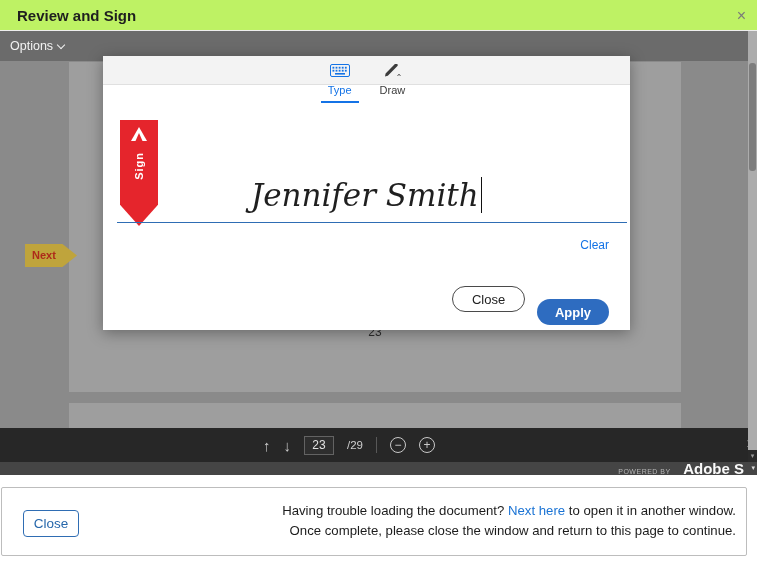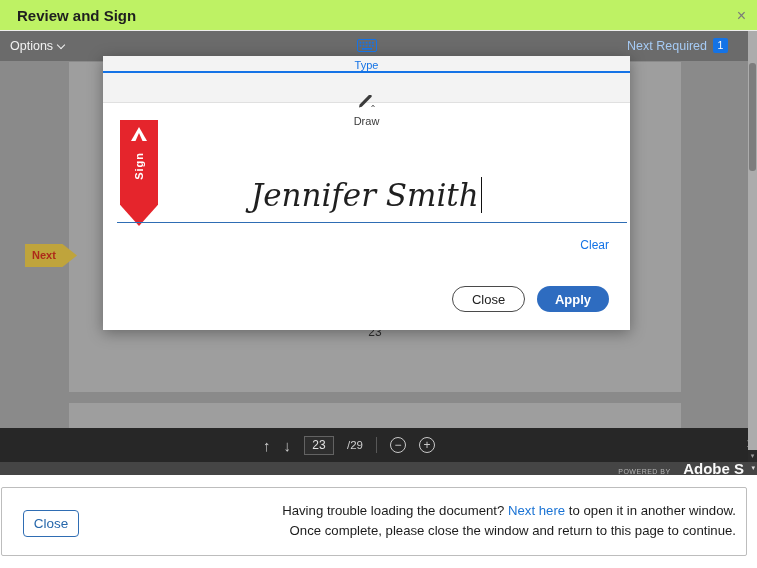--- a/index.html
+++ b/index.html
@@ -24,22 +24,22 @@
   .page1 { position:absolute; left:69px; top:1px; width:612px; height:330px; background:#9e9e9e; }
   .page2 { position:absolute; left:69px; top:342px; width:612px; height:25px; background:#9e9e9e; }
   .page-num { position:absolute; bottom:53px; left:0; right:0; text-align:center; font-size:12px; color:#2e2e2e; }
   .next-arrow { position:absolute; left:25px; top:244px; width:52px; height:23px; background:#bfa43c;
     clip-path:polygon(0 0,72% 0,100% 50%,72% 100%,0 100%); cursor:pointer; }
   .next-arrow span { display:block; line-height:23px; padding-left:7px; font-size:11px; font-weight:bold; color:#ad2a1a; }
 
   
   .modal { position:absolute; left:103px; top:56px; width:527px; height:274px; background:#fff;
     box-shadow:0 3px 14px rgba(0,0,0,0.35); z-index:5; }
-  .modal-header { position:absolute; left:0; top:0; width:100%; height:47px; background:#f3f3f3;
-    border-bottom:1px solid #e0e0e0; display:flex; justify-content:center; gap:14px;flex-direction:column; }
+  .modal-header { position:absolute; left:0; top:0; width:100%; height:29px; background:#f3f3f3;
+    border-bottom:1px solid #e0e0e0; display:flex; justify-content:center; gap:14px; }
   .sig-tab { height:47px; padding:7px 7px 0 7px; display:flex; flex-direction:column; align-items:center; cursor:pointer; }
   .sig-tab .tab-label { font-size:11px; margin-top:3px; color:#3b3b3b; }
   .sig-tab.active { border-bottom:2px solid #1473e6; }
   .sig-tab.active .tab-label { color:#1473e6; }
 
   .modal-body { position:absolute; left:0; top:47px; width:100%; height:227px; }
   .ribbon { position:absolute; left:17px; top:17px; width:38px; height:106px; background:#e5252c;
     clip-path:polygon(0 0,100% 0,100% 80%,50% 100%,0 80%); }
   .ribbon-logo { position:absolute; top:7px; left:50%; transform:translateX(-50%); }
   .ribbon-label { position:absolute; top:32px; left:50%; transform:translateX(-50%) rotate(180deg);
@@ -48,21 +48,21 @@
   .sig-wrap { position:absolute; left:0; right:0; top:74px; text-align:center; }
   .sig-text { font-family:"DejaVu Serif", serif; font-style:italic; font-size:31px; color:#1f1f1f; }
   .caret { display:inline-block; width:1.5px; height:36px; background:#111; margin-left:2px; vertical-align:-7px; }
   .sig-line { position:absolute; left:14px; right:3px; top:119px; height:1px; background:#2e6db4; }
   .clear-link { position:absolute; top:135px; right:21px; font-size:12px; color:#1473e6; cursor:pointer; }
 
   .modal-buttons { position:absolute; top:183px; right:21px; display:flex; gap:12px; }
   .btn-close { min-width:73px; height:26px; border:1px solid #4a4a4a; border-radius:14px; background:#fff;
     color:#222; font-size:13px; font-family:inherit; cursor:pointer; }
   .btn-apply { min-width:72px; height:26px; border:none; border-radius:14px; background:#2e6cc0;
-    color:#fff; font-size:13px; font-weight:bold; font-family:inherit; cursor:pointer; }
+    color:#fff; font-size:13px; font-weight:bold; font-family:inherit; cursor:pointer;margin-top:13px; }
 
   
   .dark-bar { position:absolute; left:0; top:428px; width:100%; height:34px; background:#272727; }
   .pager { position:absolute; left:263px; top:0; height:34px; display:flex; align-items:center; gap:13px; color:#c9c9c9; }
   .pg-arrow { font-size:15px; cursor:pointer; }
   .pg-input { width:30px; height:19px; background:#2e2e2e; border:1px solid #636363; color:#e0e0e0;
     font-size:12px; text-align:center; font-family:inherit; }
   .pg-total { font-size:11.5px; color:#cfcfcf; }
   .pg-div { width:1px; height:16px; background:#585858; }
   .zoom-btn { width:16px; height:16px; border:1px solid #c9c9c9; border-radius:50%; display:flex;
@@ -96,21 +96,20 @@
 
 <div class="app">
 
   <div class="titlebar">
     <span class="win-title">Review and Sign</span>
     <span class="win-close">×</span>
   </div>
 
   <div class="toolbar">
     <span class="options"><span>Options</span><span class="chev-down"></span></span>
-    <span class="next-required"><span>Next Required</span><span class="nr-badge">1</span></span>
   </div>
 
   <div class="doc-area">
     <div class="page1">
       <div class="page-num">23</div>
     </div>
     <div class="page2"></div>
   </div>
 
   <div class="next-arrow">

